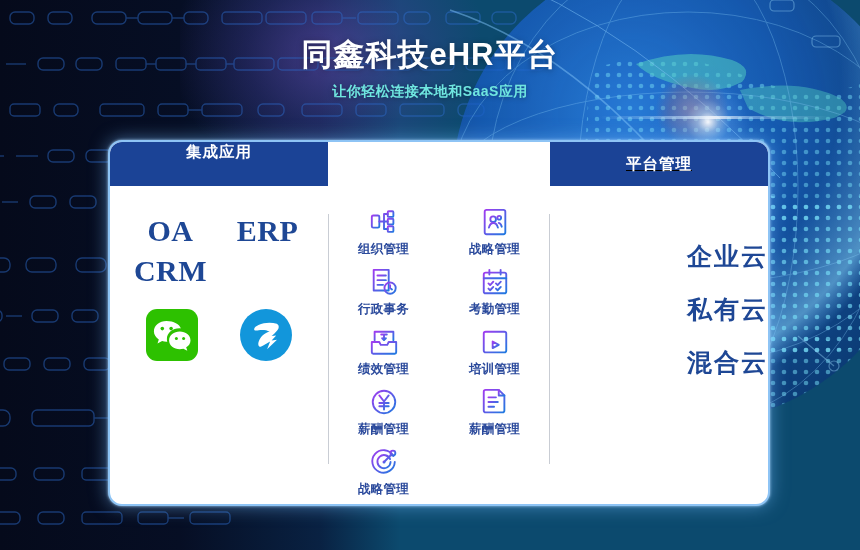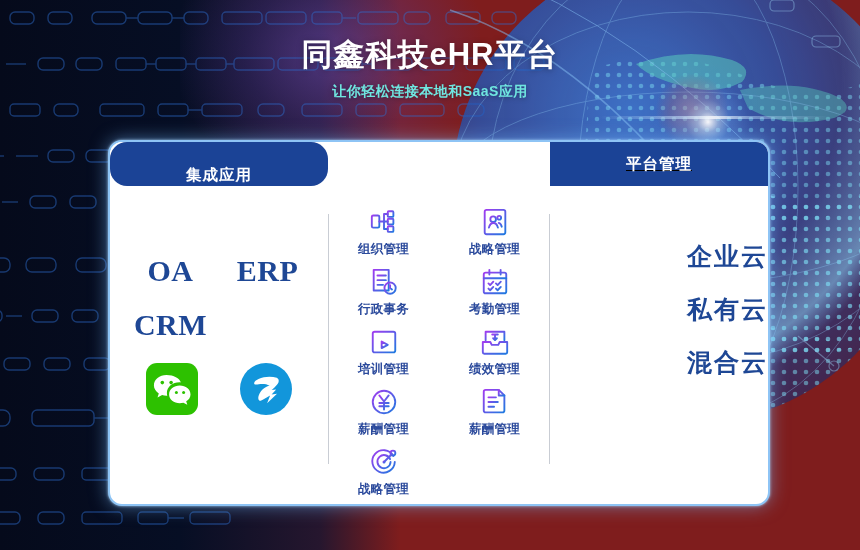--- a/index.html
+++ b/index.html
@@ -9,21 +9,21 @@
     height: 550px;
     overflow: hidden;
     font-family: "Liberation Sans", "DejaVu Sans", sans-serif;
   }
 
   
   #stage {
     position: relative;
     width: 860px;
     height: 550px;
-    background: #7f1d1d;
+    background: #0c4a6e;
     overflow: hidden;
   }
 
   .bg-base {
     position: absolute;
     inset: 0;
     background:
       radial-gradient(circle at 78% 38%, #2a72d8 0%, #1b56b5 18%, #123f93 34%, #0b2a६8 55%, rgba(8,24,70,0) 78%),
       linear-gradient(105deg, #05091c 0%, #071230 22%, #0a1c47 40%, #123a86 58%, #1b56b0 74%, #1a4fa4 88%, #143d86 100%);
   }
@@ -118,23 +118,22 @@
   .card-header {
     position: relative;
     height: 44px;
     display: flex;
     background: #ffffff;
   }
   .hdr-left {
     width: 218px;
     background: #1b4396;
     display: flex;
-    align-items: flex-end;
+    align-items: flex-start;
     justify-content: center;
-    border-radius: 17px;
   }
   .hdr-mid {
     flex: 1;
     background: #ffffff;
   }
   .hdr-right {
     width: 218px;
     background: #1b4396;
     display: flex;
     align-items: center;
@@ -156,24 +155,23 @@
 
   
   .col-left {
     width: 218px;
     position: relative;
     padding-top: 26px;
   }
   .legacy-grid {
     display: grid;
     grid-template-columns: 1fr 1fr;
-    row-gap: 16px;
+    row-gap: 2px;
     justify-items: center;
     padding: 0 12px;
-    margin-top: 40px;
   }
   .legacy-word {
     font-family: "Liberation Serif", "DejaVu Serif", serif;
     font-size: 30px;
     font-weight: bold;
     color: #1e4795;
     line-height: 1.28;
     letter-spacing: 0.5px;
   }
   .app-icons {
@@ -571,50 +569,50 @@
                 <rect x="4" y="6" width="24" height="22" rx="2"></rect>
                 <path d="M4 12h24M10 3v5M22 3v5"></path>
                 <path d="M9 17.5l1.8 1.8 3.4-3.6M17 17.5l1.8 1.8 3.4-3.6M9 23l1.8 1.8 3.4-3.6M17 23l1.8 1.8 3.4-3.6"></path>
               </svg>
             </div>
             <div class="mod-label">考勤管理</div>
           </div>
 
           <div class="mod">
             <div class="mod-ico">
+              <svg viewBox="0 0 32 32" width="30" height="30" fill="none" stroke="url(#gr7)" stroke-width="2" stroke-linecap="round" stroke-linejoin="round">
+                <defs>
+                    <linearGradient id="gr7" x1="0" y1="0" x2="1" y2="1">
+                      <stop offset="0%" stop-color="#a03cf0"></stop>
+                      <stop offset="100%" stop-color="#1f7ae0"></stop>
+                    </linearGradient>
+                  </defs>
+                <path d="M6 14V5h20v9"></path>
+                <path d="M13 8h6M16 8v6M14 12l2 2 2-2"></path>
+                <path d="M3 16h8l1.5 3h7L21 16h8v11a1.5 1.5 0 0 1-1.5 1.5h-23A1.5 1.5 0 0 1 3 27z"></path>
+              </svg>
+            </div>
+            <div class="mod-label">绩效管理</div>
+          </div>
+
+          <div class="mod">
+            <div class="mod-ico">
               <svg viewBox="0 0 32 32" width="30" height="30" fill="none" stroke="url(#gr6)" stroke-width="2" stroke-linecap="round" stroke-linejoin="round">
                 <defs>
                     <linearGradient id="gr6" x1="0" y1="0" x2="1" y2="1">
                       <stop offset="0%" stop-color="#a03cf0"></stop>
                       <stop offset="100%" stop-color="#1f7ae0"></stop>
                     </linearGradient>
                   </defs>
                 <rect x="4" y="5" width="24" height="22" rx="2"></rect>
                 <path d="M4 11h24"></path>
                 <path d="M13.5 15.5v7l6.5-3.5z"></path>
               </svg>
             </div>
             <div class="mod-label">培训管理</div>
-          </div>
-
-          <div class="mod">
-            <div class="mod-ico">
-              <svg viewBox="0 0 32 32" width="30" height="30" fill="none" stroke="url(#gr7)" stroke-width="2" stroke-linecap="round" stroke-linejoin="round">
-                <defs>
-                    <linearGradient id="gr7" x1="0" y1="0" x2="1" y2="1">
-                      <stop offset="0%" stop-color="#a03cf0"></stop>
-                      <stop offset="100%" stop-color="#1f7ae0"></stop>
-                    </linearGradient>
-                  </defs>
-                <path d="M6 14V5h20v9"></path>
-                <path d="M13 8h6M16 8v6M14 12l2 2 2-2"></path>
-                <path d="M3 16h8l1.5 3h7L21 16h8v11a1.5 1.5 0 0 1-1.5 1.5h-23A1.5 1.5 0 0 1 3 27z"></path>
-              </svg>
-            </div>
-            <div class="mod-label">绩效管理</div>
           </div>
 
           <div class="mod">
             <div class="mod-ico">
               <svg viewBox="0 0 32 32" width="30" height="30" fill="none" stroke="url(#gr8)" stroke-width="2" stroke-linecap="round" stroke-linejoin="round">
                 <defs>
                     <linearGradient id="gr8" x1="0" y1="0" x2="1" y2="1">
                       <stop offset="0%" stop-color="#a03cf0"></stop>
                       <stop offset="100%" stop-color="#1f7ae0"></stop>
                     </linearGradient>

